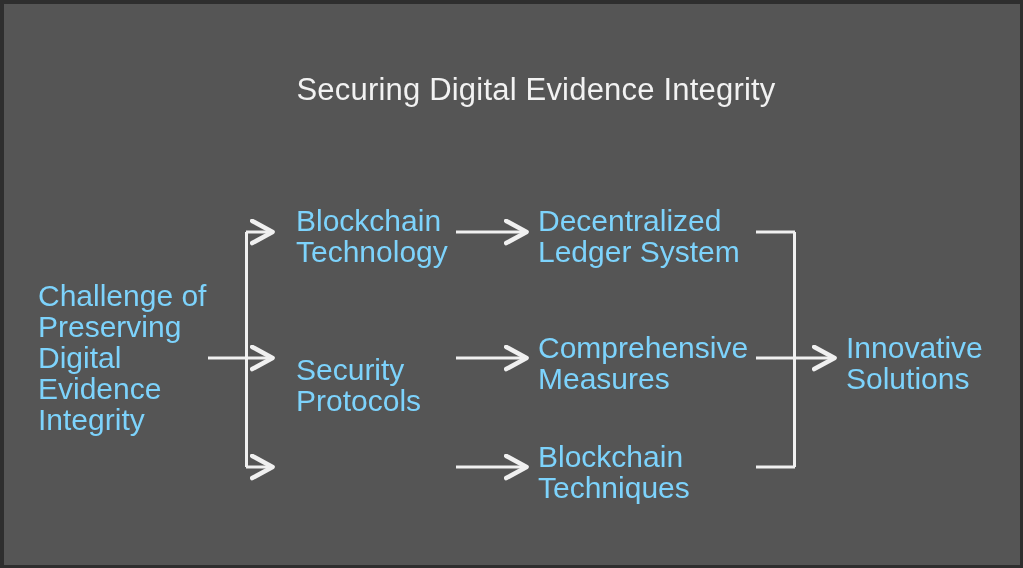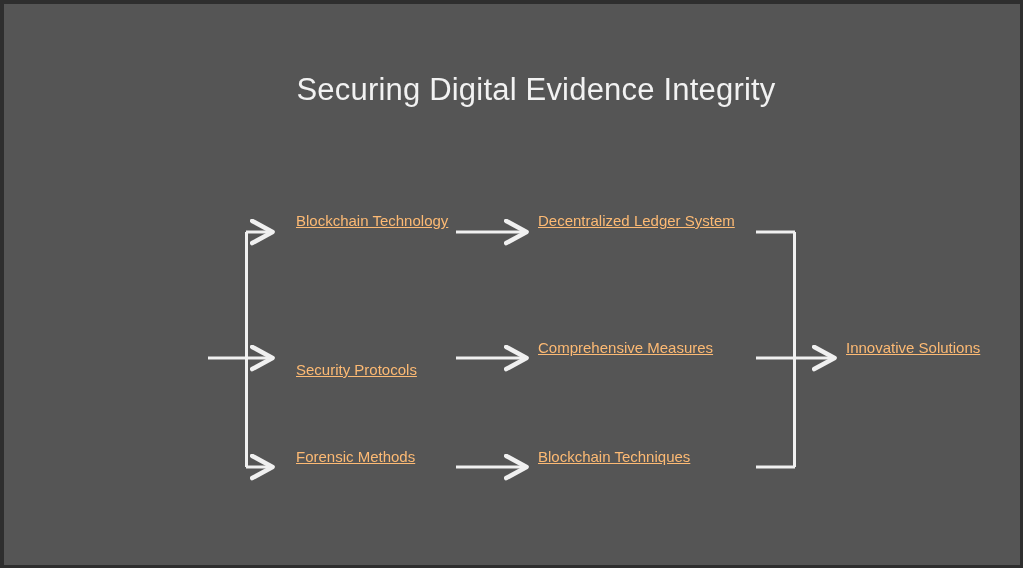--- a/index.html
+++ b/index.html
@@ -36,26 +36,25 @@
     text-align: center;
     color: #f2f2f2;
     font-size: 31px;
     font-weight: 400;
     letter-spacing: 0.2px;
     white-space: nowrap;
     padding-left: 24px;
   }
   .node-label {
     position: absolute;
-    color: #fdba74;
-    font-size: 15px;
+    color: #7dd3fc;
+    font-size: 30px;
     line-height: 31px;
     font-weight: 400;
     white-space: pre-line;
-    text-decoration: underline;
   }
   #node-root        { left: 34px;  top: 276px; width: 175px; }
   #node-blockchain  { left: 292px; top: 201px; width: 175px; }
   #node-security    { left: 292px; top: 328px; width: 175px; margin-top: 22px; }
   #node-forensic    { left: 292px; top: 437px; width: 175px; }
   #node-ledger      { left: 534px; top: 201px; width: 215px; }
   #node-measures    { left: 534px; top: 328px; width: 215px; }
   #node-techniques  { left: 534px; top: 437px; width: 215px; }
   #node-solutions   { left: 842px; top: 328px; width: 180px; }
 
@@ -99,26 +98,26 @@
 
         <path d="M 752 228 L 791 228"></path>
         <path d="M 752 354 L 791 354"></path>
         <path d="M 752 463 L 791 463"></path>
         <path d="M 790.5 228 L 790.5 463"></path>
 
         <path d="M 791 354 L 830 354" marker-end="url(#arrowhead)"></path>
       </g>
     </svg>
 
+    <div class="node-label" id="node-root">Challenge of Preserving Digital Evidence Integrity</div>
 
     <div class="node-label" id="node-blockchain">Blockchain Technology</div>
 
     <div class="node-label" id="node-security">Security Protocols</div>
 
-    <div class="node-label" id="node-forensic">Forensic Methods</div>
 
     <div class="node-label" id="node-ledger">Decentralized Ledger System</div>
 
     <div class="node-label" id="node-measures">Comprehensive Measures</div>
 
     <div class="node-label" id="node-techniques">Blockchain Techniques</div>
 
     <div class="node-label" id="node-solutions">Innovative Solutions</div>
 
   </div>

